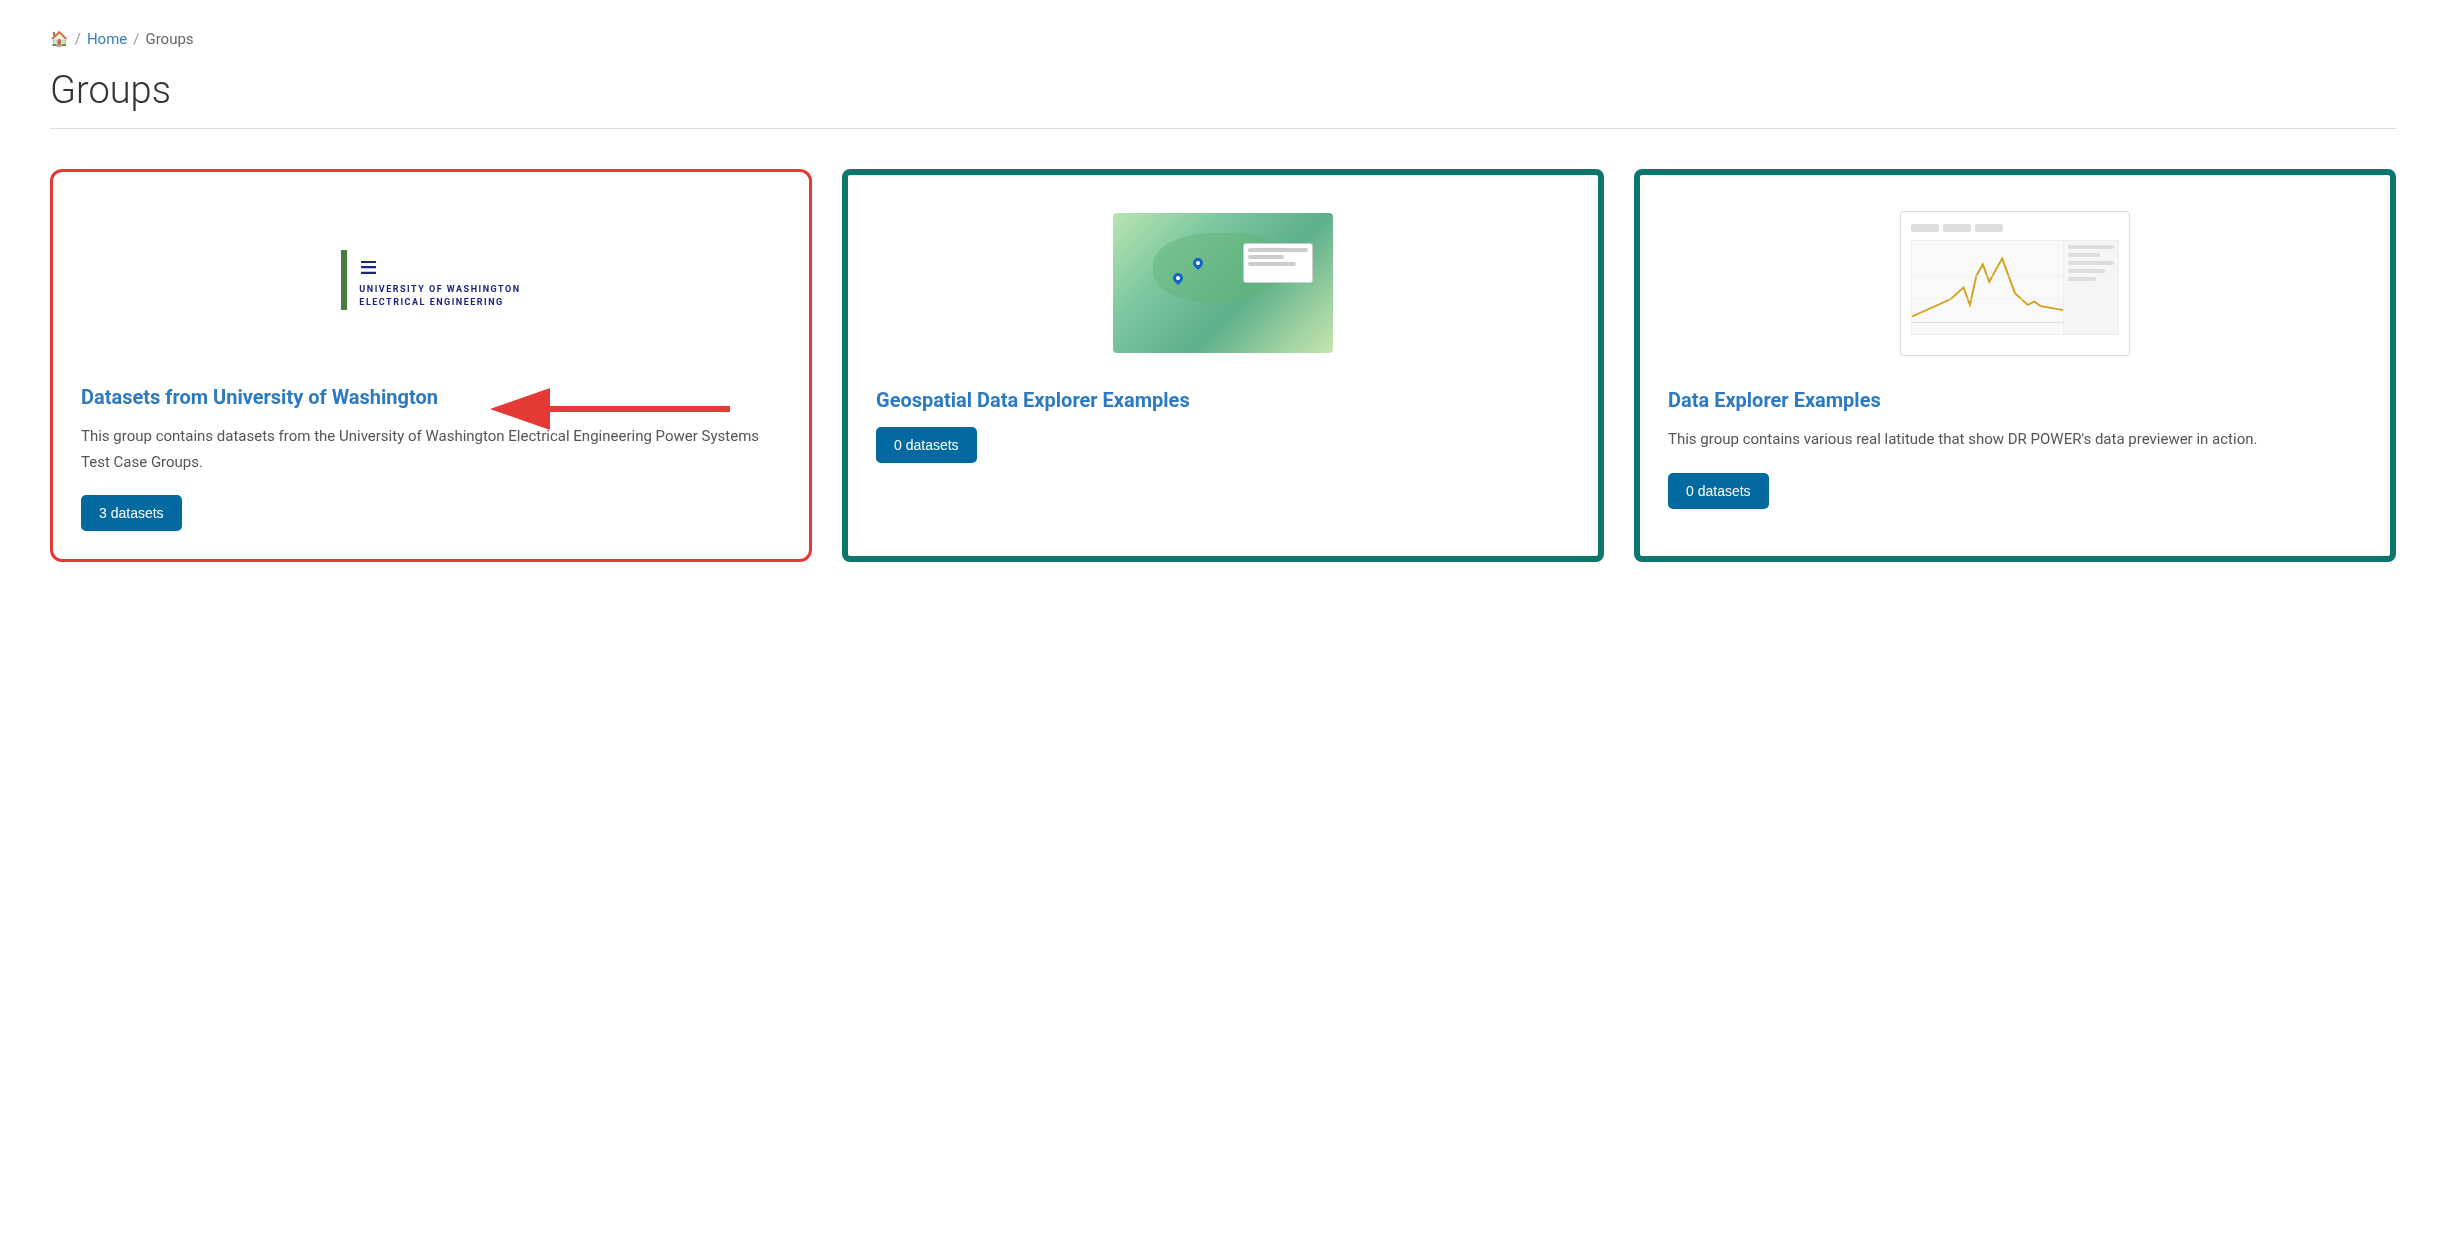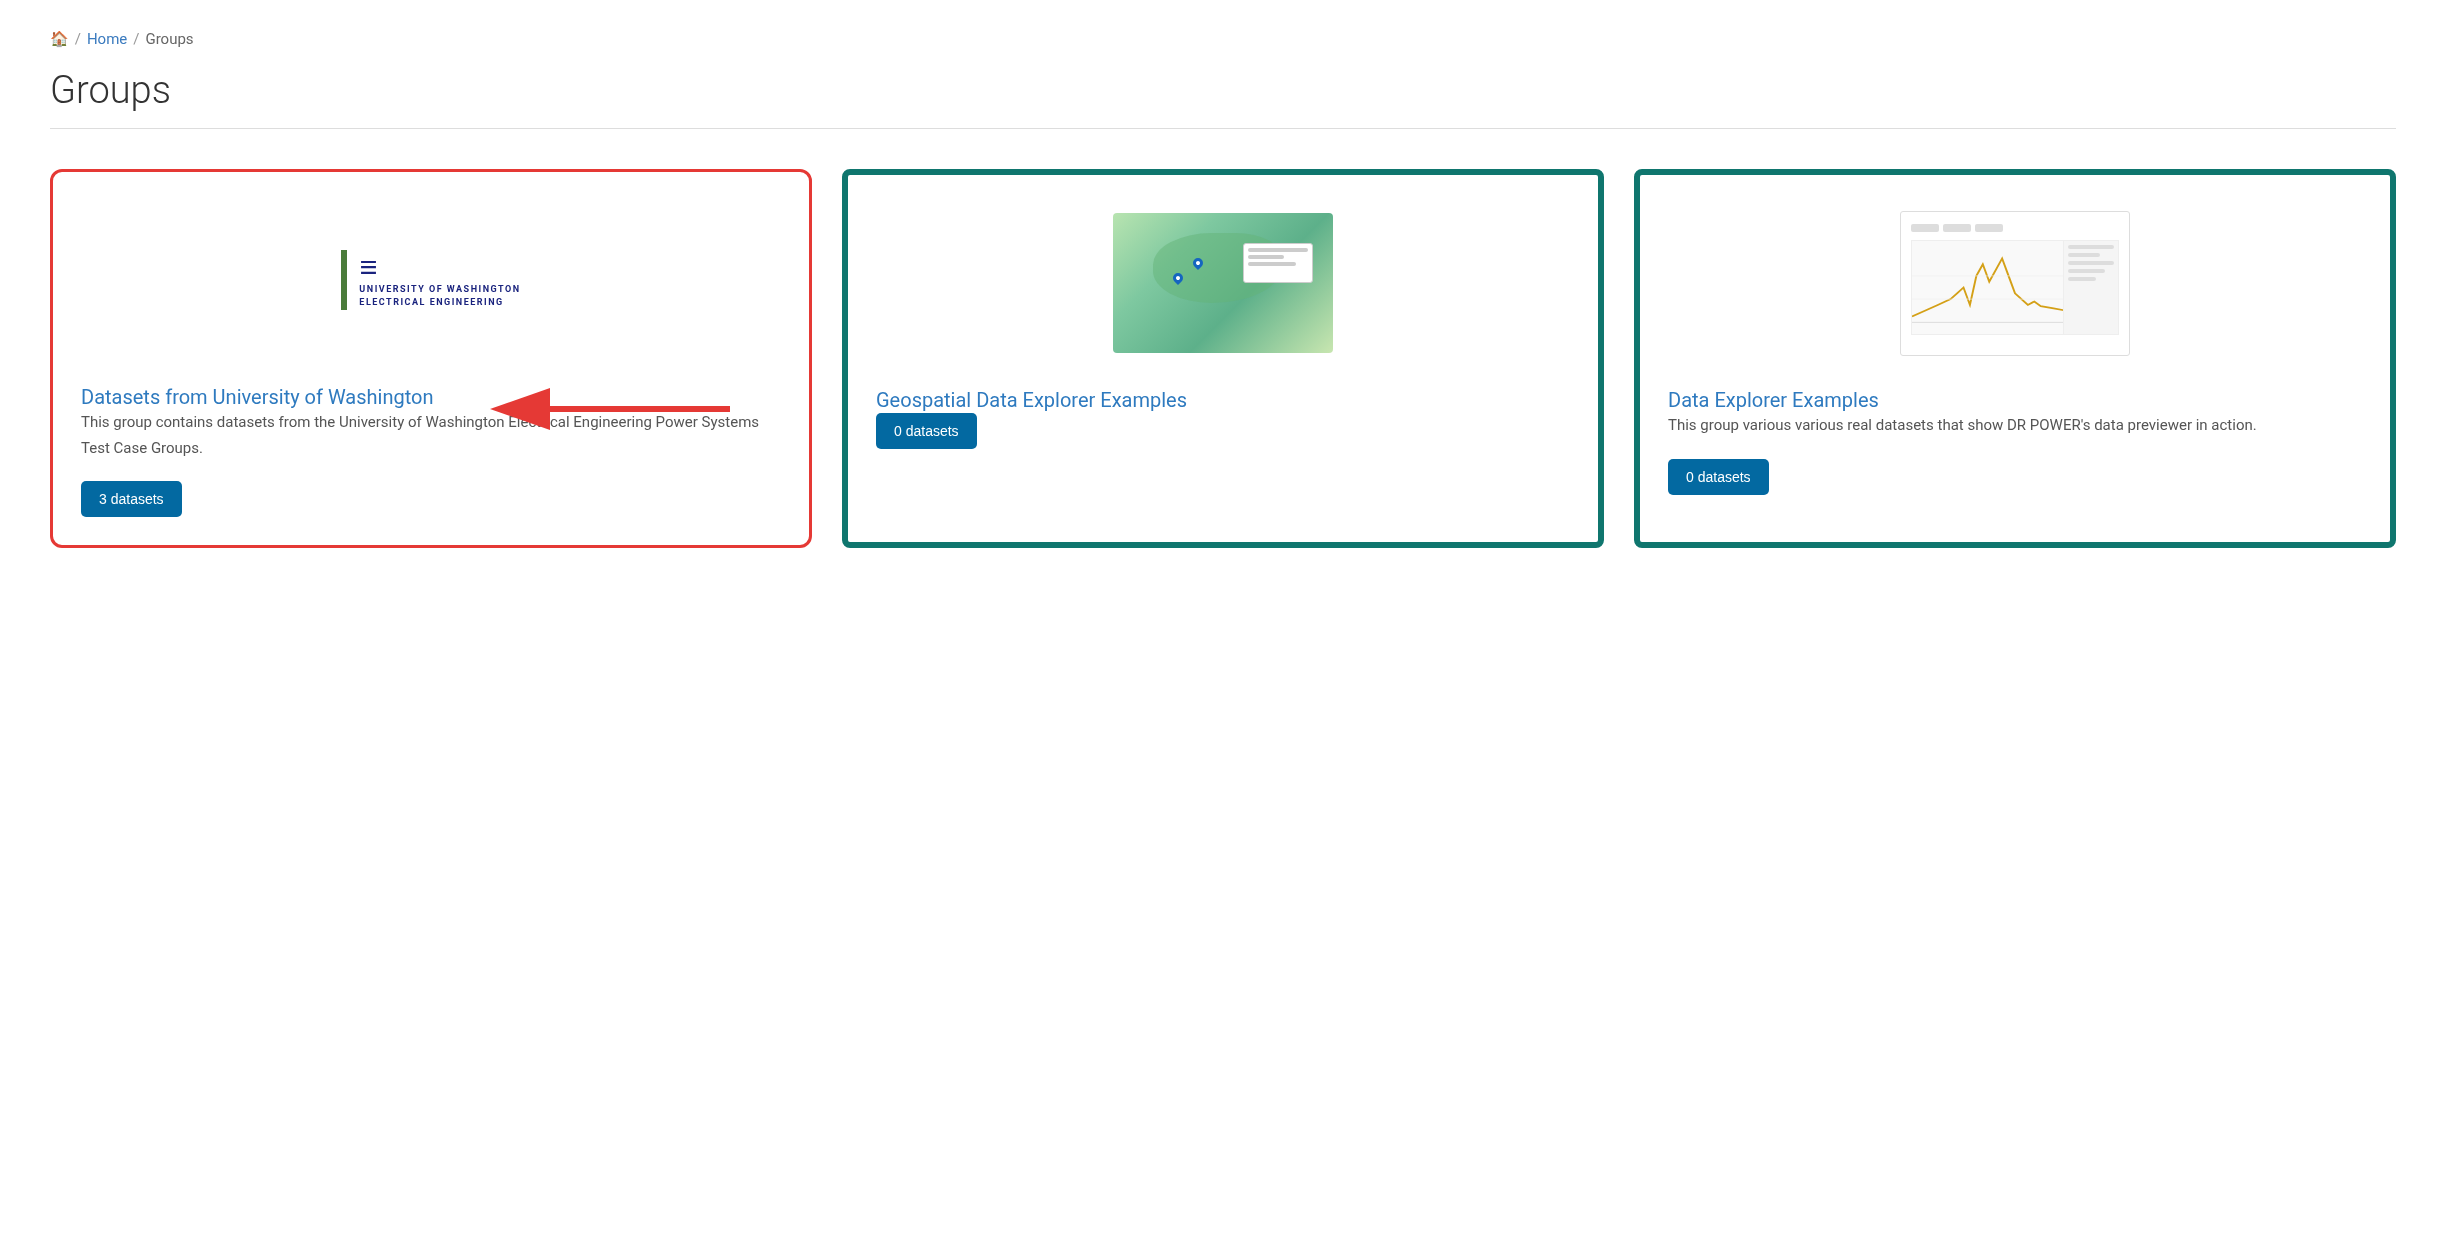--- a/index.html
+++ b/index.html
@@ -197,22 +197,23 @@
     .chart-right-line {
       height: 4px;
       background: #ddd;
       margin-bottom: 4px;
       border-radius: 2px;
     }
 
     .card-title {
       font-size: 20px;
       color: #2e7abf;
+      margin-bottom: 14px;
       line-height: 1.3;
-      font-weight: 400;
+      font-weight: 700;
     }
 
     .card-description {
       font-size: 15px;
       color: #555;
       line-height: 1.7;
       margin-bottom: 20px;
     }
 
     .datasets-btn {
@@ -308,21 +309,21 @@
             <div class="chart-right-line"></div>
             <div class="chart-right-line" style="width:70%;"></div>
             <div class="chart-right-line"></div>
             <div class="chart-right-line" style="width:80%;"></div>
             <div class="chart-right-line" style="width:60%;"></div>
           </div>
         </div>
       </div>
     </div>
     <h2 class="card-title">Data Explorer Examples</h2>
-    <p class="card-description">This group various various real datasets that show DR POWER's data previewer in action.</p>
+    <p class="card-description">This group contains various real latitude that show DR POWER's data previewer in action.</p>
     <button class="datasets-btn">0 datasets</button>
   </div>
 
   <div class="arrow-annotation">
     <svg width="220" height="80" viewBox="0 0 220 80">
       <defs>
         <marker id="arrowhead" markerWidth="10" markerHeight="7" refX="0" refY="3.5" orient="auto">
           <polygon points="0 0, 10 3.5, 0 7" fill="#e53935"></polygon>
         </marker>
       </defs>

